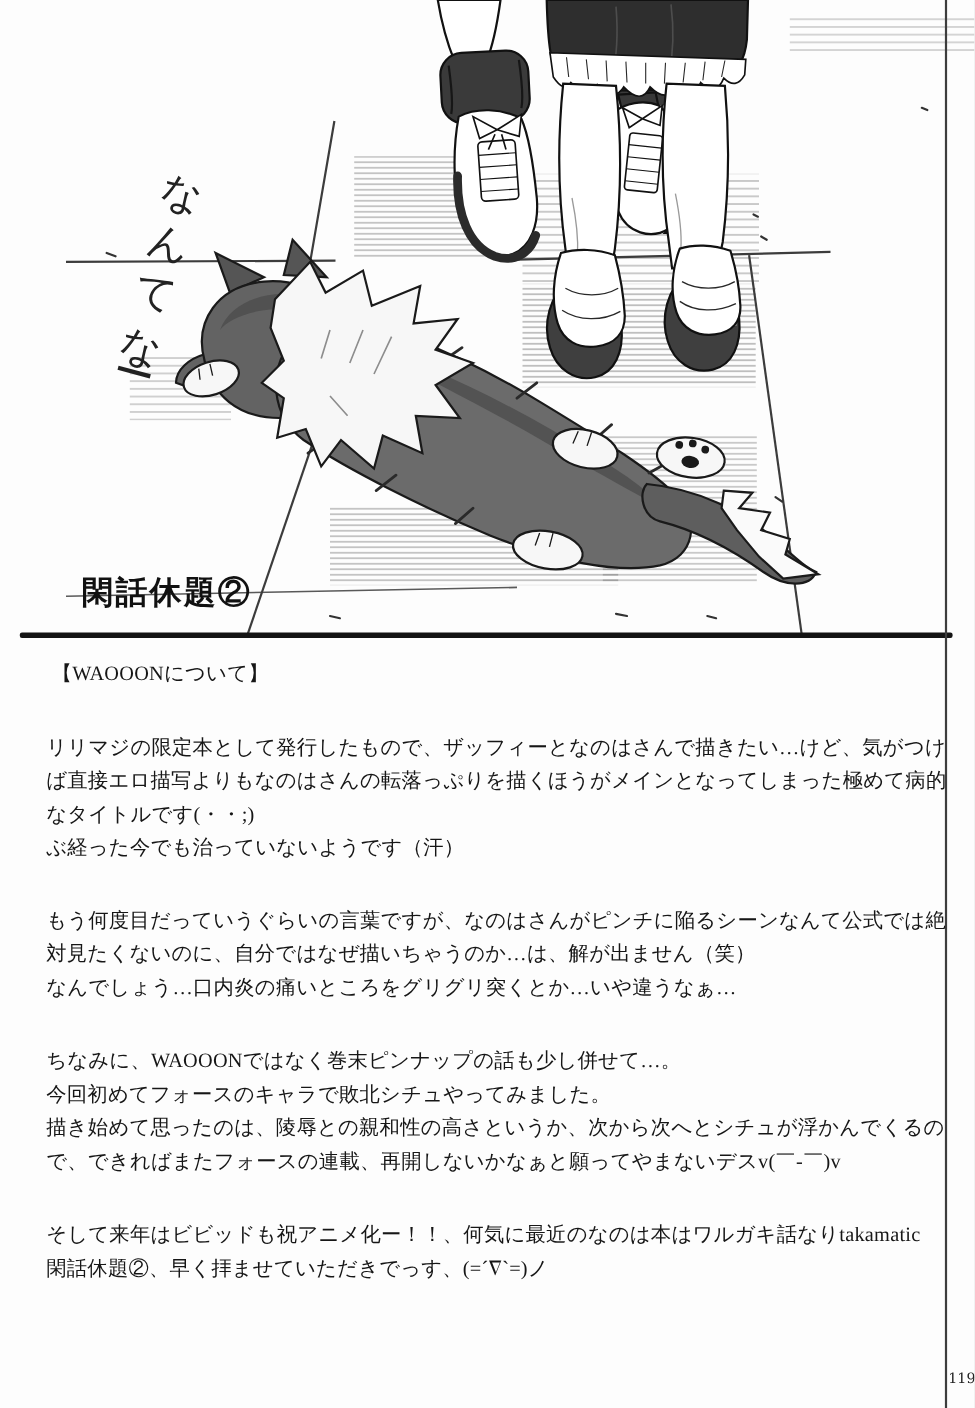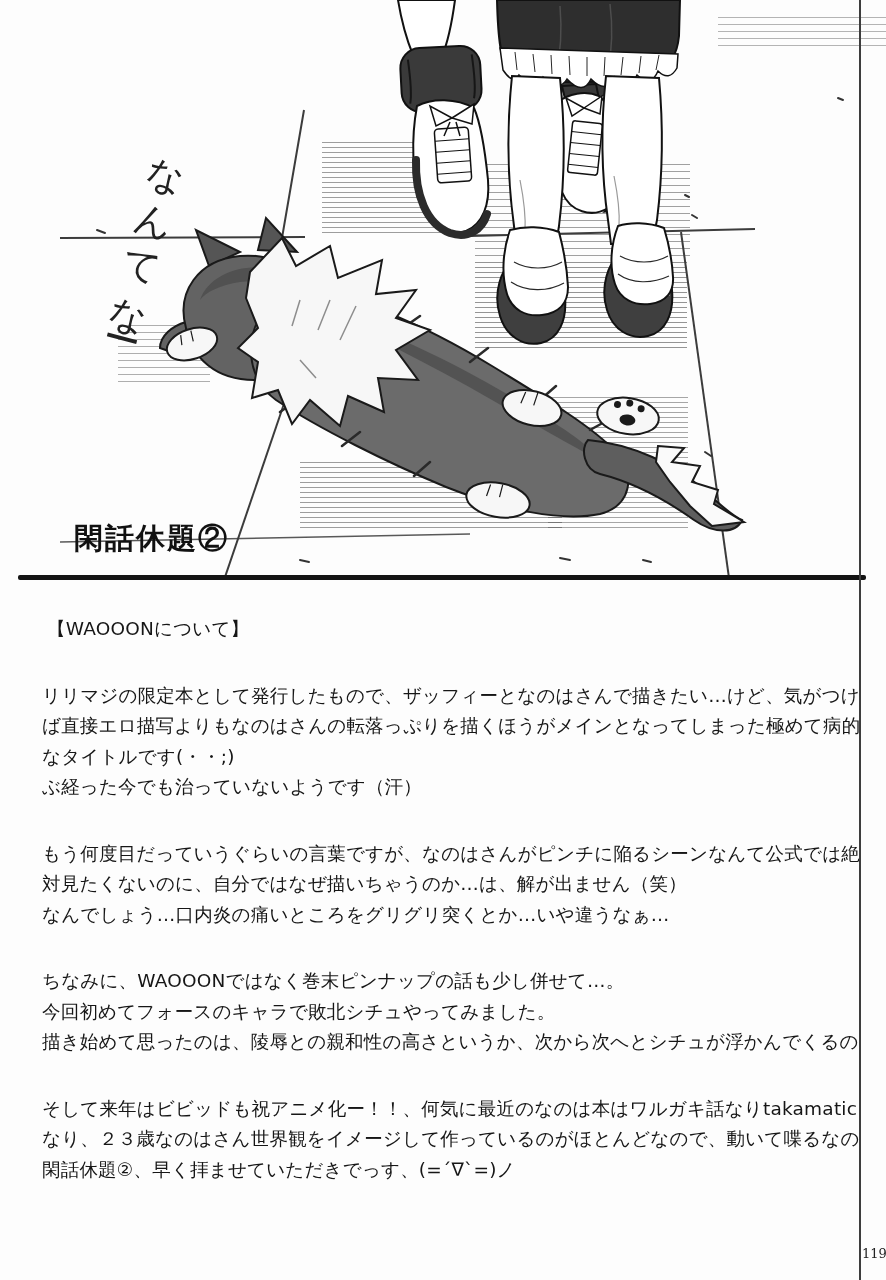--- a/index.html
+++ b/index.html
@@ -25,22 +25,22 @@
   }
   .divider{
     position:absolute; left:18px; top:575px; width:848px; height:5px;
     background:#141414; border-radius:2px;
   }
   .article{
     position:absolute; left:42px; top:598px; width:800px;
     font-size:18.5px; line-height:30.5px; color:#161616;
     letter-spacing:0.2px;
   }
-  .article .title{margin:16px 0 36px 5px;}
-  .article .para{margin:0 0 36px 0;}
+  .article .title{margin:0 0 36px 5px;font-family:Liberation Serif, serif;}
+  .article .para{margin:0 0 36px 0;font-family:Liberation Serif, serif;}
   .article .para:last-child{margin-bottom:0;}
   .line{white-space:pre; min-height:30.5px;}
   .page-edge{
     position:absolute; left:859px; top:0; width:2px; height:1280px;
     background:#3d3d3d;
   }
   .page-number{
     position:absolute; left:862px; top:1246px; width:44px;
     font-family:"DejaVu Serif","Liberation Serif",serif;
     font-size:13px; color:#222; letter-spacing:0px;
@@ -196,25 +196,25 @@
     <div class="para">
       <div class="line">もう何度目だっていうぐらいの言葉ですが、なのはさんがピンチに陥るシーンなんて公式では絶</div>
       <div class="line">対見たくないのに、自分ではなぜ描いちゃうのか…は、解が出ません（笑）</div>
       <div class="line">なんでしょう…口内炎の痛いところをグリグリ突くとか…いや違うなぁ…</div>
     </div>
 
     <div class="para">
       <div class="line">ちなみに、WAOOONではなく巻末ピンナップの話も少し併せて…。</div>
       <div class="line">今回初めてフォースのキャラで敗北シチュやってみました。</div>
       <div class="line">描き始めて思ったのは、陵辱との親和性の高さというか、次から次へとシチュが浮かんでくるの</div>
+      <div class="line">で、できればまたフォースの連載、再開しないかなぁと願ってやまないデスv(￣-￣)v</div>
     </div>
 
     <div class="para">
       <div class="line">そして来年はビビッドも祝アニメ化ー！！、何気に最近のなのは本はワルガキ話なりtakamatic</div>
-      <div class="line">なり、２３歳なのはさん世界観をイメージして作っているのがほとんどなので、動いて喋るなの</div>
       <div class="line">閑話休題②、早く拝ませていただきでっす、(=´∇`=)ノ</div>
     </div>
   </div>
 
   <div class="page-edge"></div>
   <div class="page-number">119</div>
 
 </div>
 
 </body></html>

